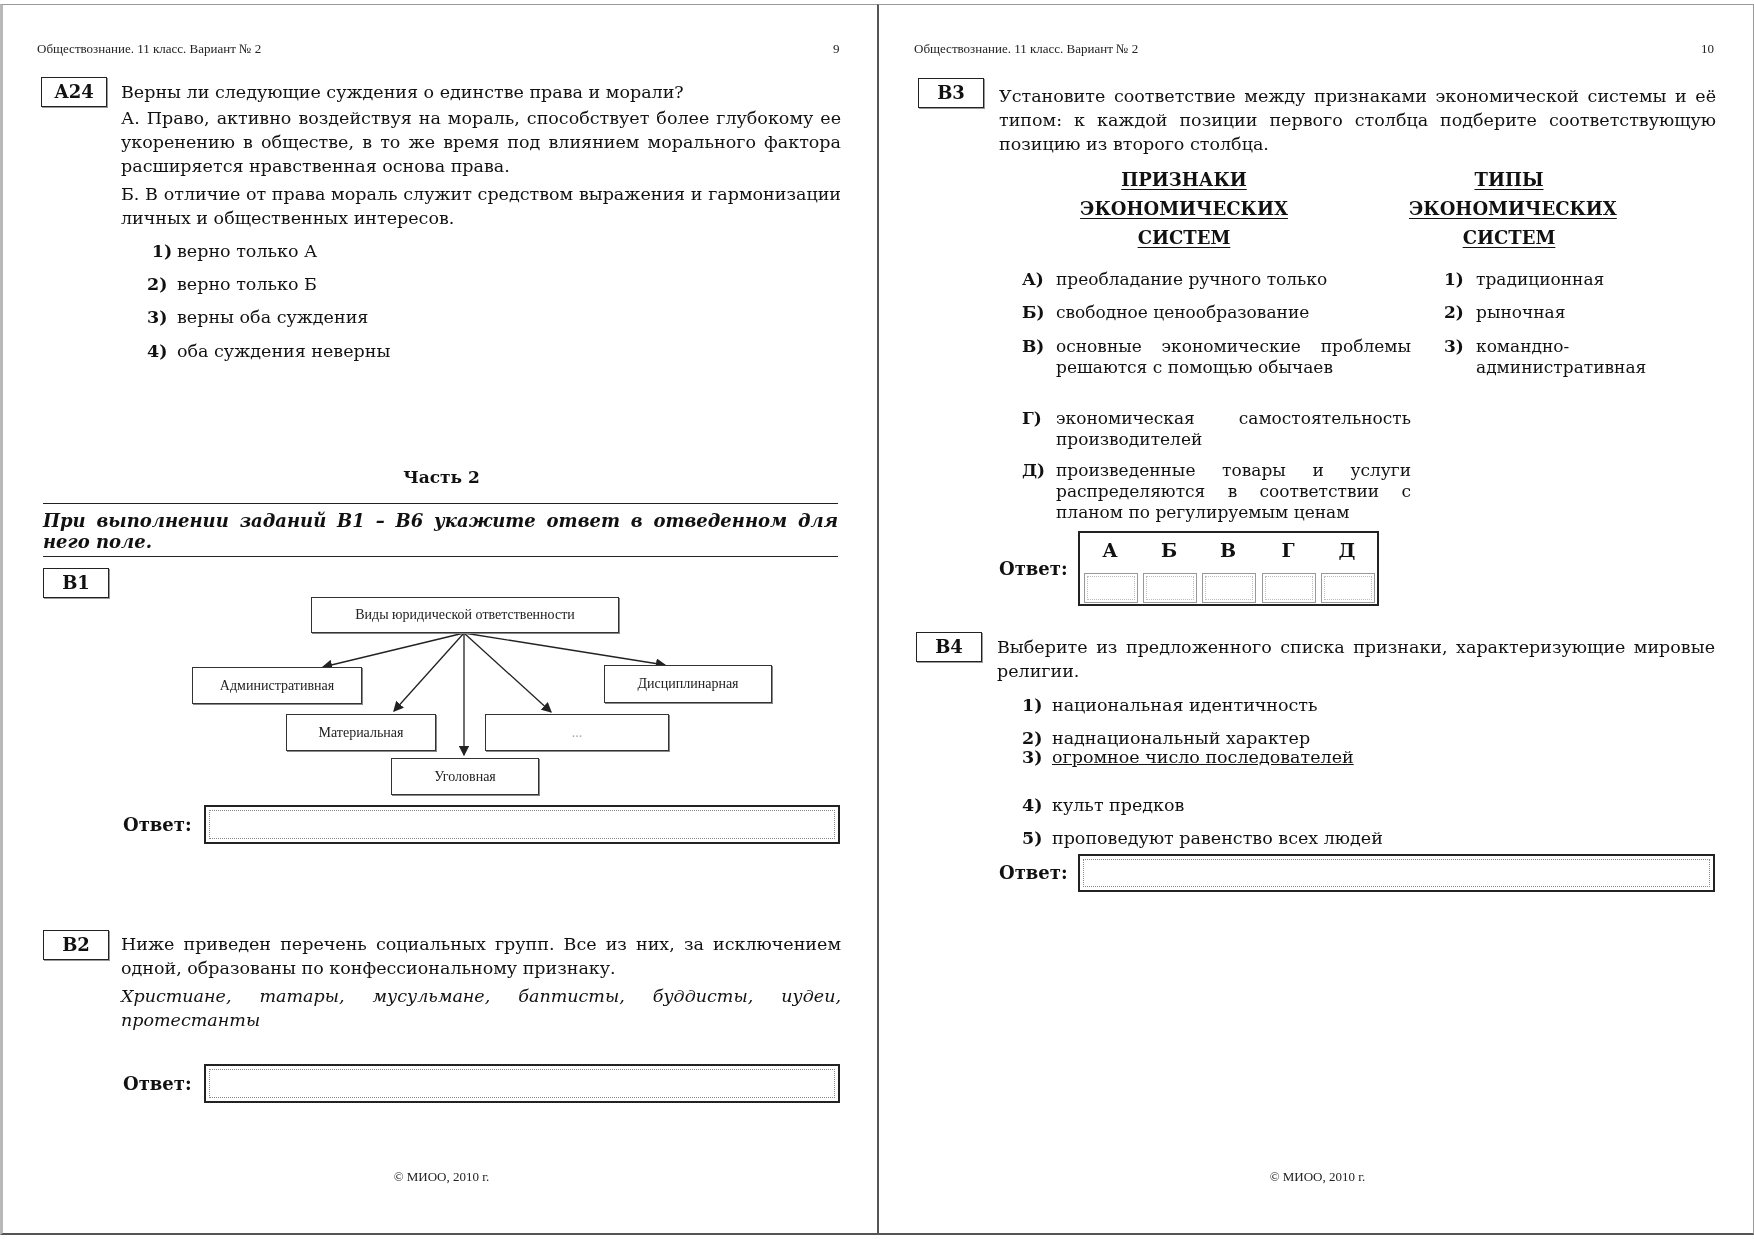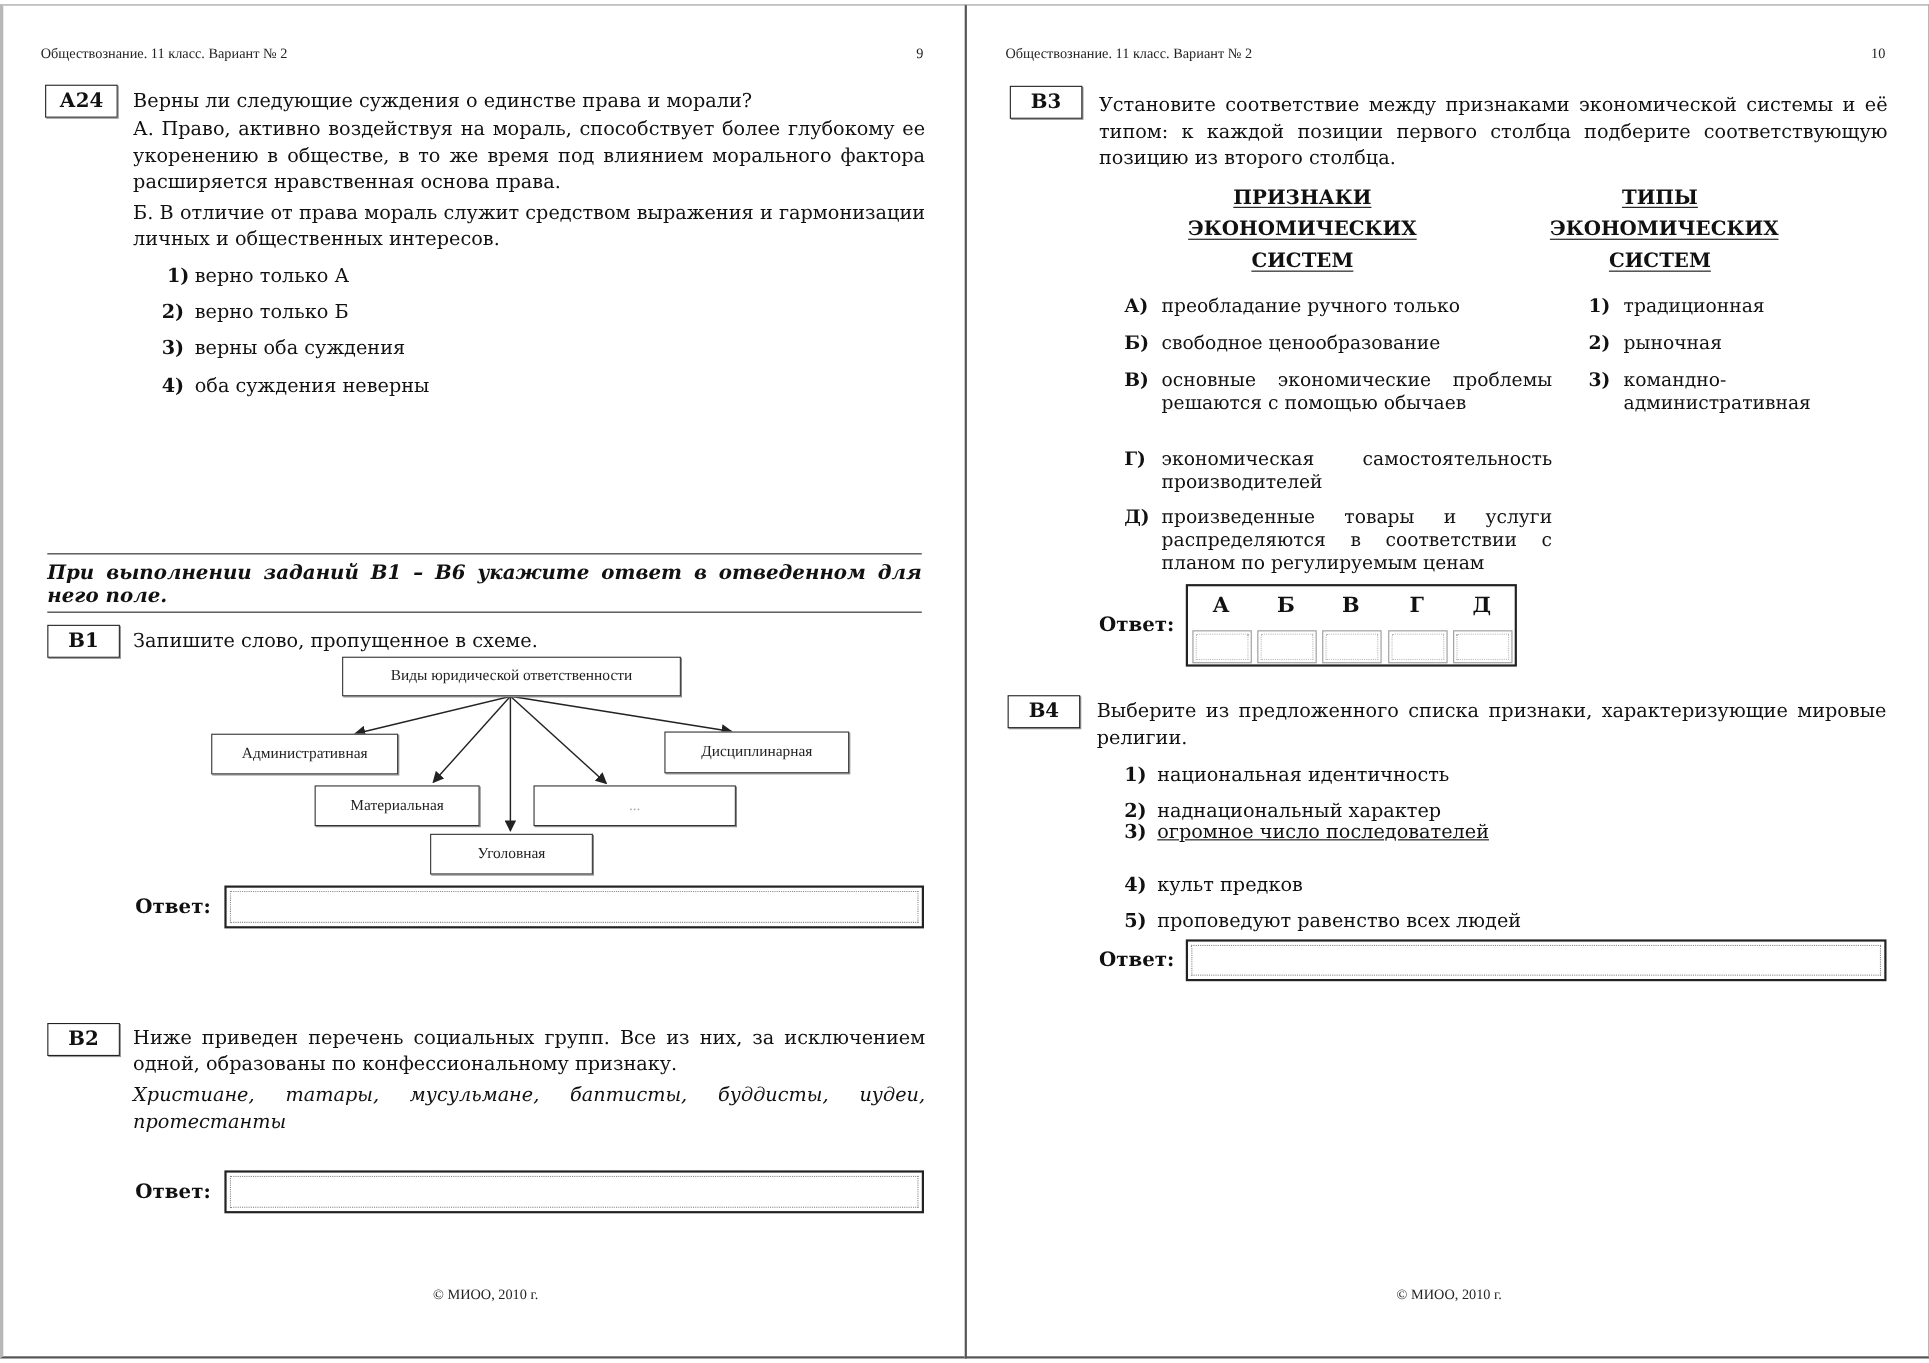--- a/index.html
+++ b/index.html
@@ -57,26 +57,26 @@
     <div class="qlabel" style="left:38px; top:72px;">А24</div>
     <div class="abs txt" style="left:118px; top:75px; width:720px;">Верны ли следующие суждения о единстве права и морали?</div>
     <div class="abs txt" style="left:118px; top:177px; width:720px;">Б. В отличие от права мораль служит средством выражения и гармонизации личных и общественных интересов.</div>
     <div class="abs txt" style="left:118px; top:101px; width:720px;">А. Право, активно воздействуя на мораль, способствует более глубокому ее укоренению в обществе, в то же время под влиянием морального фактора расширяется нравственная основа права.</div>
 
     <div class="opt" style="left:144px; top:234px;text-align:center;"><b>1)</b><span>верно только А</span></div>
     <div class="opt" style="left:144px; top:267px;"><b>2)</b><span>верно только Б</span></div>
     <div class="opt" style="left:144px; top:300px;"><b>3)</b><span>верны оба суждения</span></div>
     <div class="opt" style="left:144px; top:334px;"><b>4)</b><span>оба суждения неверны</span></div>
 
+    <div class="abs" style="left:0; width:877px; top:462px; text-align:center; font-weight:bold; font-size:17px;">Часть 2</div>
     <div class="rule" style="left:40px; width:795px; top:498px;"></div>
     <div class="abs italic-bold txt-just" style="left:40px; top:505px; width:795px; text-align-last:left;">При выполнении заданий В1 – В6 укажите ответ в отведенном для него поле.</div>
     <div class="rule" style="left:40px; width:795px; top:551px;"></div>
 
     <div class="qlabel" style="left:40px; top:563px;">В1</div>
-    <div class="abs txt" style="left:118px; top:566px; width:720px;">Запишите слово, пропущенное в схеме.</div>
 
     <svg class="abs" style="left:0; top:0;" width="877" height="800">
       <defs>
         <marker id="ah" markerWidth="8" markerHeight="8" refX="7" refY="4" orient="auto">
           <path d="M0,0 L8,4 L0,8 z" fill="#222"></path>
         </marker>
       </defs>
       <g stroke="#222" stroke-width="1.3" fill="none" marker-end="url(#ah)">
         <line x1="461" y1="628" x2="320" y2="662"></line>
         <line x1="461" y1="628" x2="391" y2="706"></line>

